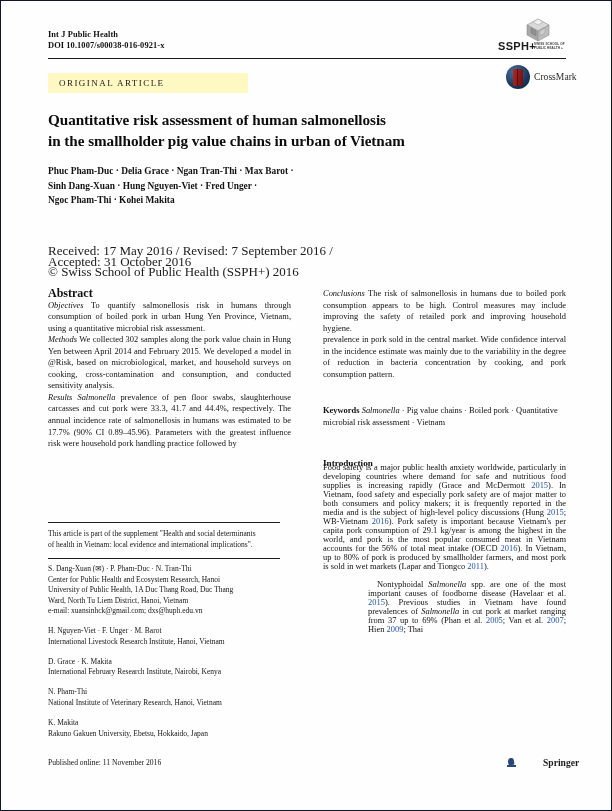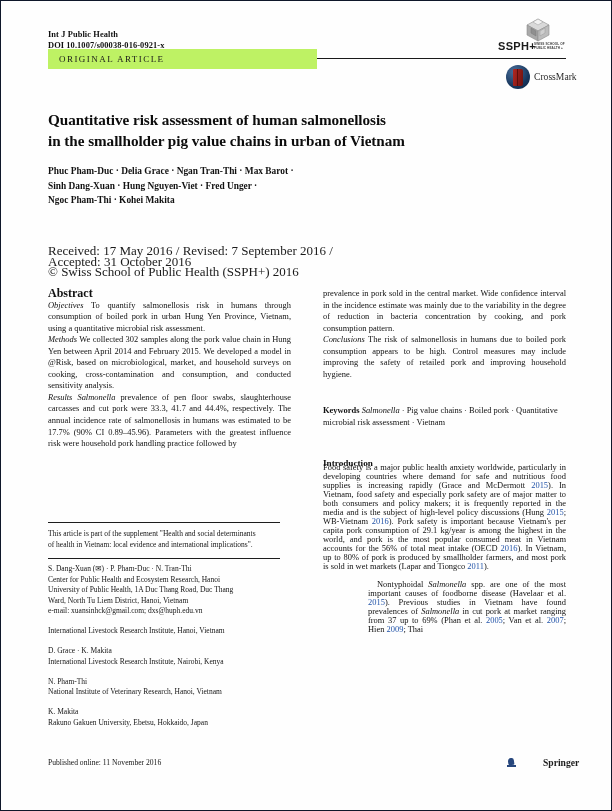--- a/index.html
+++ b/index.html
@@ -50,24 +50,24 @@
     position: absolute;
     left: 508px;
     top: 57px;
     width: 57px;
     height: 1.3px;
     background: #1a1a1a;
   }
   .article-banner {
     position: absolute;
     left: 47px;
-    top: 48px;
-    width: 269px;
+    top: 72px;
+    width: 200px;
     height: 20px;
-    background: #bef264;
+    background: #fef9c3;
   }
   .article-banner span {
     position: absolute;
     left: 11px;
     top: 5px;
     font-size: 9px;
     letter-spacing: 1.45px;
     color: #1a1a1a;
     font-family: "Liberation Serif", serif;
   }
@@ -380,22 +380,22 @@
     </div>
 
     <div class="col col-left">
       <p class="sec-head">Abstract</p>
       <p><span class="it">Objectives</span><span> To quantify salmonellosis risk in humans through consumption of boiled pork in urban Hung Yen Province, Vietnam, using a quantitative microbial risk assessment.</span></p>
       <p><span class="it">Methods</span><span> We collected 302 samples along the pork value chain in Hung Yen between April 2014 and February 2015. We developed a model in @Risk, based on microbiological, market, and household surveys on cooking, cross-contamination and consumption, and conducted sensitivity analysis.</span></p>
       <p><span class="it">Results</span> <span class="it">Salmonella</span><span> prevalence of pen floor swabs, slaughterhouse carcasses and cut pork were 33.3, 41.7 and 44.4%, respectively. The annual incidence rate of salmonellosis in humans was estimated to be 17.7% (90% CI 0.89–45.96). Parameters with the greatest influence risk were household pork handling practice followed by </span></p>
     </div>
 
     <div class="col col-right">
+      <p><span class="it">Conclusions</span><span> The risk of salmonellosis in humans due to boiled pork consumption appears to be high. Control measures may include improving the safety of retailed pork and improving household hygiene.</span></p>
       <p><span>prevalence in pork sold in the central market. Wide confidence interval in the incidence estimate was mainly due to the variability in the degree of reduction in bacteria concentration by cooking, and pork consumption pattern.</span></p>
-      <p><span class="it">Conclusions</span><span> The risk of salmonellosis in humans due to boiled pork consumption appears to be high. Control measures may include improving the safety of retailed pork and improving household hygiene.</span></p>
     </div>
 
     <div class="kw">
       <span class="hdr-inline">Keywords</span>
       <span class="it">Salmonella</span><span> · Pig value chains · Boiled pork · Quantitative microbial risk assessment · Vietnam</span>
     </div>
 
     <div class="intro-head">Introduction</div>
 
     <div class="intro-body">
@@ -412,25 +412,26 @@
 
     <div class="affils">
       <div class="grp">
         <div>S. Dang-Xuan (✉) · P. Pham-Duc · N. Tran-Thi</div>
         <div>Center for Public Health and Ecosystem Research, Hanoi</div>
         <div>University of Public Health, 1A Duc Thang Road, Duc Thang</div>
         <div>Ward, North Tu Liem District, Hanoi, Vietnam</div>
         <div>e-mail: xuansinhck@gmail.com; dxs@huph.edu.vn</div>
       </div>
       <div class="grp">
+        <div>H. Nguyen-Viet · F. Unger · M. Barot</div>
         <div>International Livestock Research Institute, Hanoi, Vietnam</div>
       </div>
       <div class="grp">
         <div>D. Grace · K. Makita</div>
-        <div>International Livestock Research Institute, Nairobi, Kenya</div>
+        <div>International February Research Institute, Nairobi, Kenya</div>
       </div>
       <div class="grp">
         <div>N. Pham-Thi</div>
         <div>National Institute of Veterinary Research, Hanoi, Vietnam</div>
       </div>
       <div class="grp">
         <div>K. Makita</div>
         <div>Rakuno Gakuen University, Ebetsu, Hokkaido, Japan</div>
       </div>
     </div>

